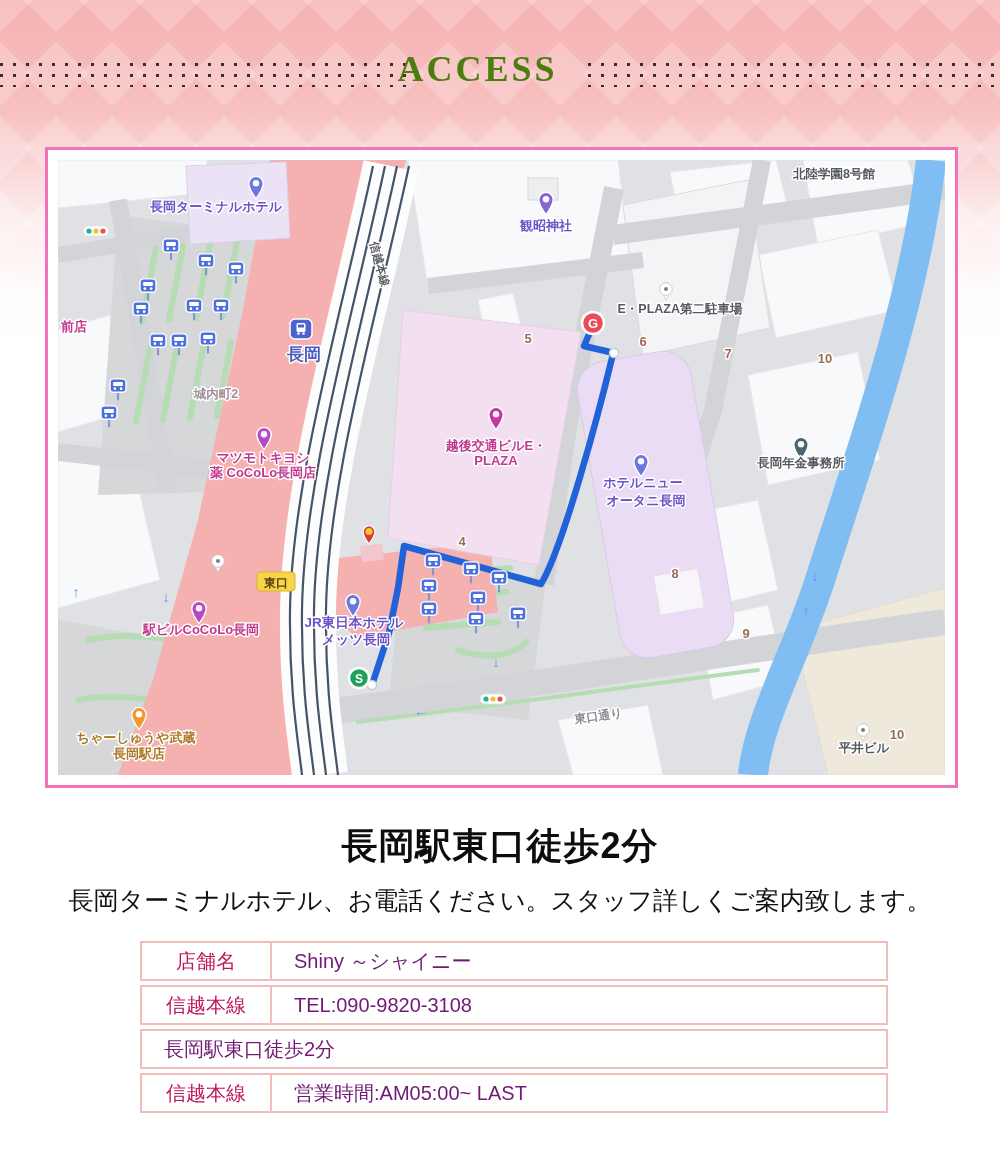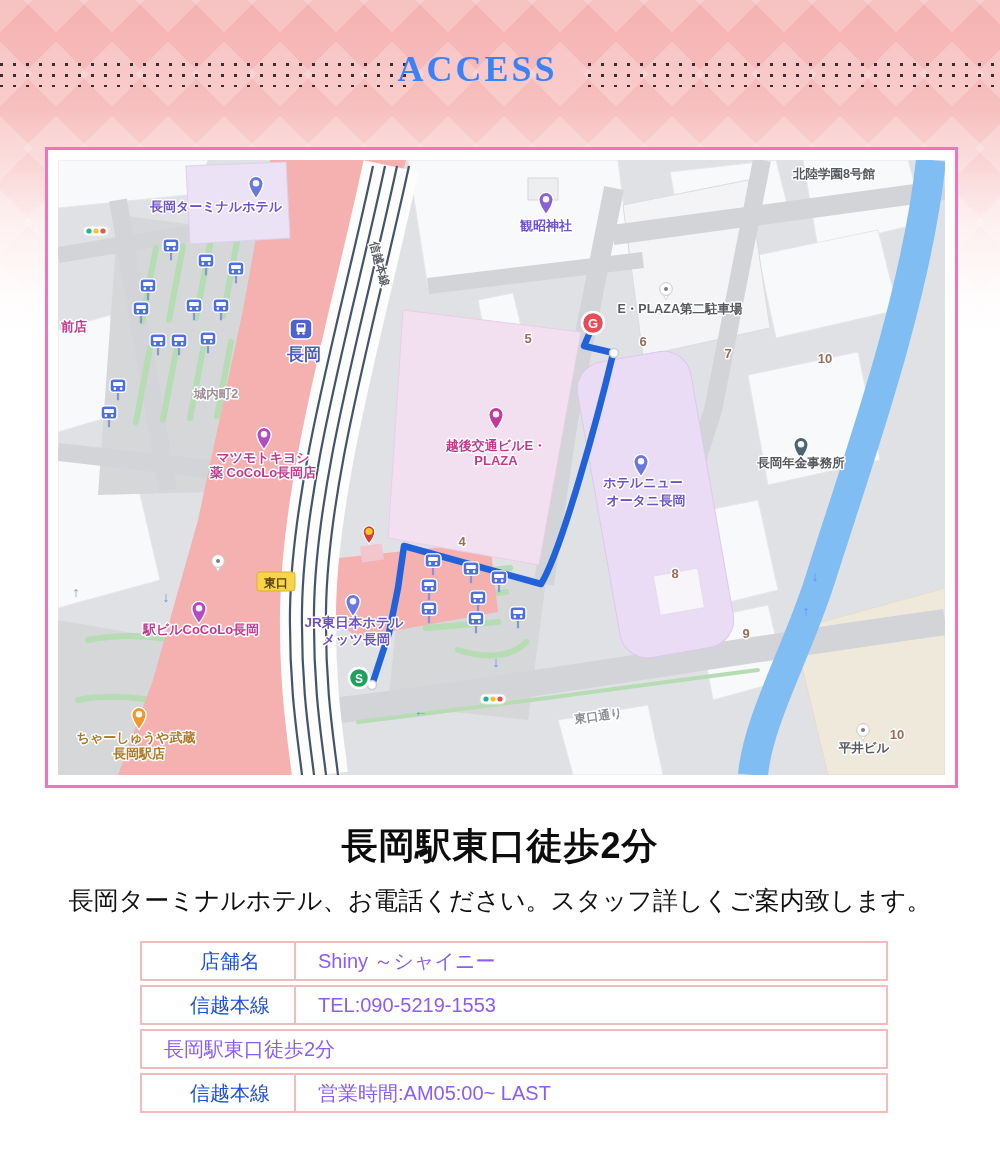--- a/index.html
+++ b/index.html
@@ -10,21 +10,21 @@
     background-color:#f6b9b9;
     background-image:
       linear-gradient(to bottom, rgba(255,255,255,0) 0%, rgba(255,255,255,0) 30%, rgba(255,255,255,.55) 62%, #ffffff 96%),
       linear-gradient(45deg, rgba(255,255,255,.20) 25%, transparent 25%, transparent 75%, rgba(255,255,255,.20) 75%),
       linear-gradient(-45deg, rgba(255,255,255,.20) 25%, transparent 25%, transparent 75%, rgba(255,255,255,.20) 75%),
       linear-gradient(to bottom,#f5b2b2 0%,#f8c6c6 45%,#fde9e9 80%,#ffffff 100%);
     background-size:auto,56px 74px,56px 74px,auto;}
   .access-header{position:absolute;left:0;top:48px;width:1000px;height:54px;}
   .access-title{position:absolute;left:0;top:0;width:955px;text-align:center;
     font-family:"Liberation Serif","DejaVu Serif",serif;font-weight:bold;font-size:36px;
-    letter-spacing:3px;color:#3b82f6;}
+    letter-spacing:3px;color:#4d7c0f;}
   .dots-group{position:absolute;top:15px;}
   .dots-left{left:0;width:410px;}
   .dots-right{left:588px;width:412px;}
   .dots-row{height:3px;margin-bottom:8px;
     background:repeating-linear-gradient(to right,#3c2c2c 0 3.5px,transparent 3.5px 13px);}
   .dots-row.thin{height:2px;margin-bottom:0;}
   
   .map-frame{position:absolute;left:45px;top:147px;width:887px;height:615px;
     border:3px solid #f173bb;padding:10px;background:#ffffff;}
   .map-frame svg{display:block;}
@@ -34,23 +34,23 @@
   
   .route-heading{position:absolute;left:0;top:822px;width:1000px;text-align:center;
     font-size:36px;font-weight:600;color:#0d0d0d;letter-spacing:1px;}
   .route-sub{position:absolute;left:0;top:884px;width:1000px;text-align:center;
     font-size:25px;font-weight:500;color:#111111;}
   
   .info-table{position:absolute;left:140px;top:941px;width:748px;}
   .info-row{display:flex;align-items:stretch;border:2px solid #f1bcbc;background:#ffffff;
     margin-bottom:4px;height:36px;}
   .info-label{width:128px;border-right:2px solid #f1bcbc;display:flex;align-items:center;
-    justify-content:center;font-size:20px;color:#1d4ed8;font-weight:500;margin-left:24px;}
+    justify-content:center;font-size:20px;color:#be185d;font-weight:500;}
   .info-value{flex:1;display:flex;align-items:center;padding-left:22px;font-size:20px;
-    color:#8b5cf6;font-weight:500;}
+    color:#701a75;font-weight:500;}
 </style>
 </head>
 <body>
 
 <div class="bg-band"></div>
 
 <div class="access-header">
   <div class="dots-group dots-left">
     <div class="dots-row"></div>
       <div class="dots-row"></div>
@@ -290,21 +290,21 @@
 <div class="route-heading">長岡駅東口徒歩2分</div>
 <div class="route-sub">長岡ターミナルホテル、お電話ください。スタッフ詳しくご案内致します。</div>
 
 <div class="info-table">
   <div class="info-row">
     <div class="info-label">店舗名</div>
     <div class="info-value">Shiny ～シャイニー</div>
   </div>
   <div class="info-row">
     <div class="info-label">信越本線</div>
-    <div class="info-value">TEL:090-5219-1553</div>
+    <div class="info-value">TEL:090-9820-3108</div>
   </div>
   <div class="info-row">
     <div class="info-value">長岡駅東口徒歩2分</div>
   </div>
   <div class="info-row">
     <div class="info-label">信越本線</div>
     <div class="info-value">営業時間:AM05:00~ LAST</div>
   </div>
 </div>
 

